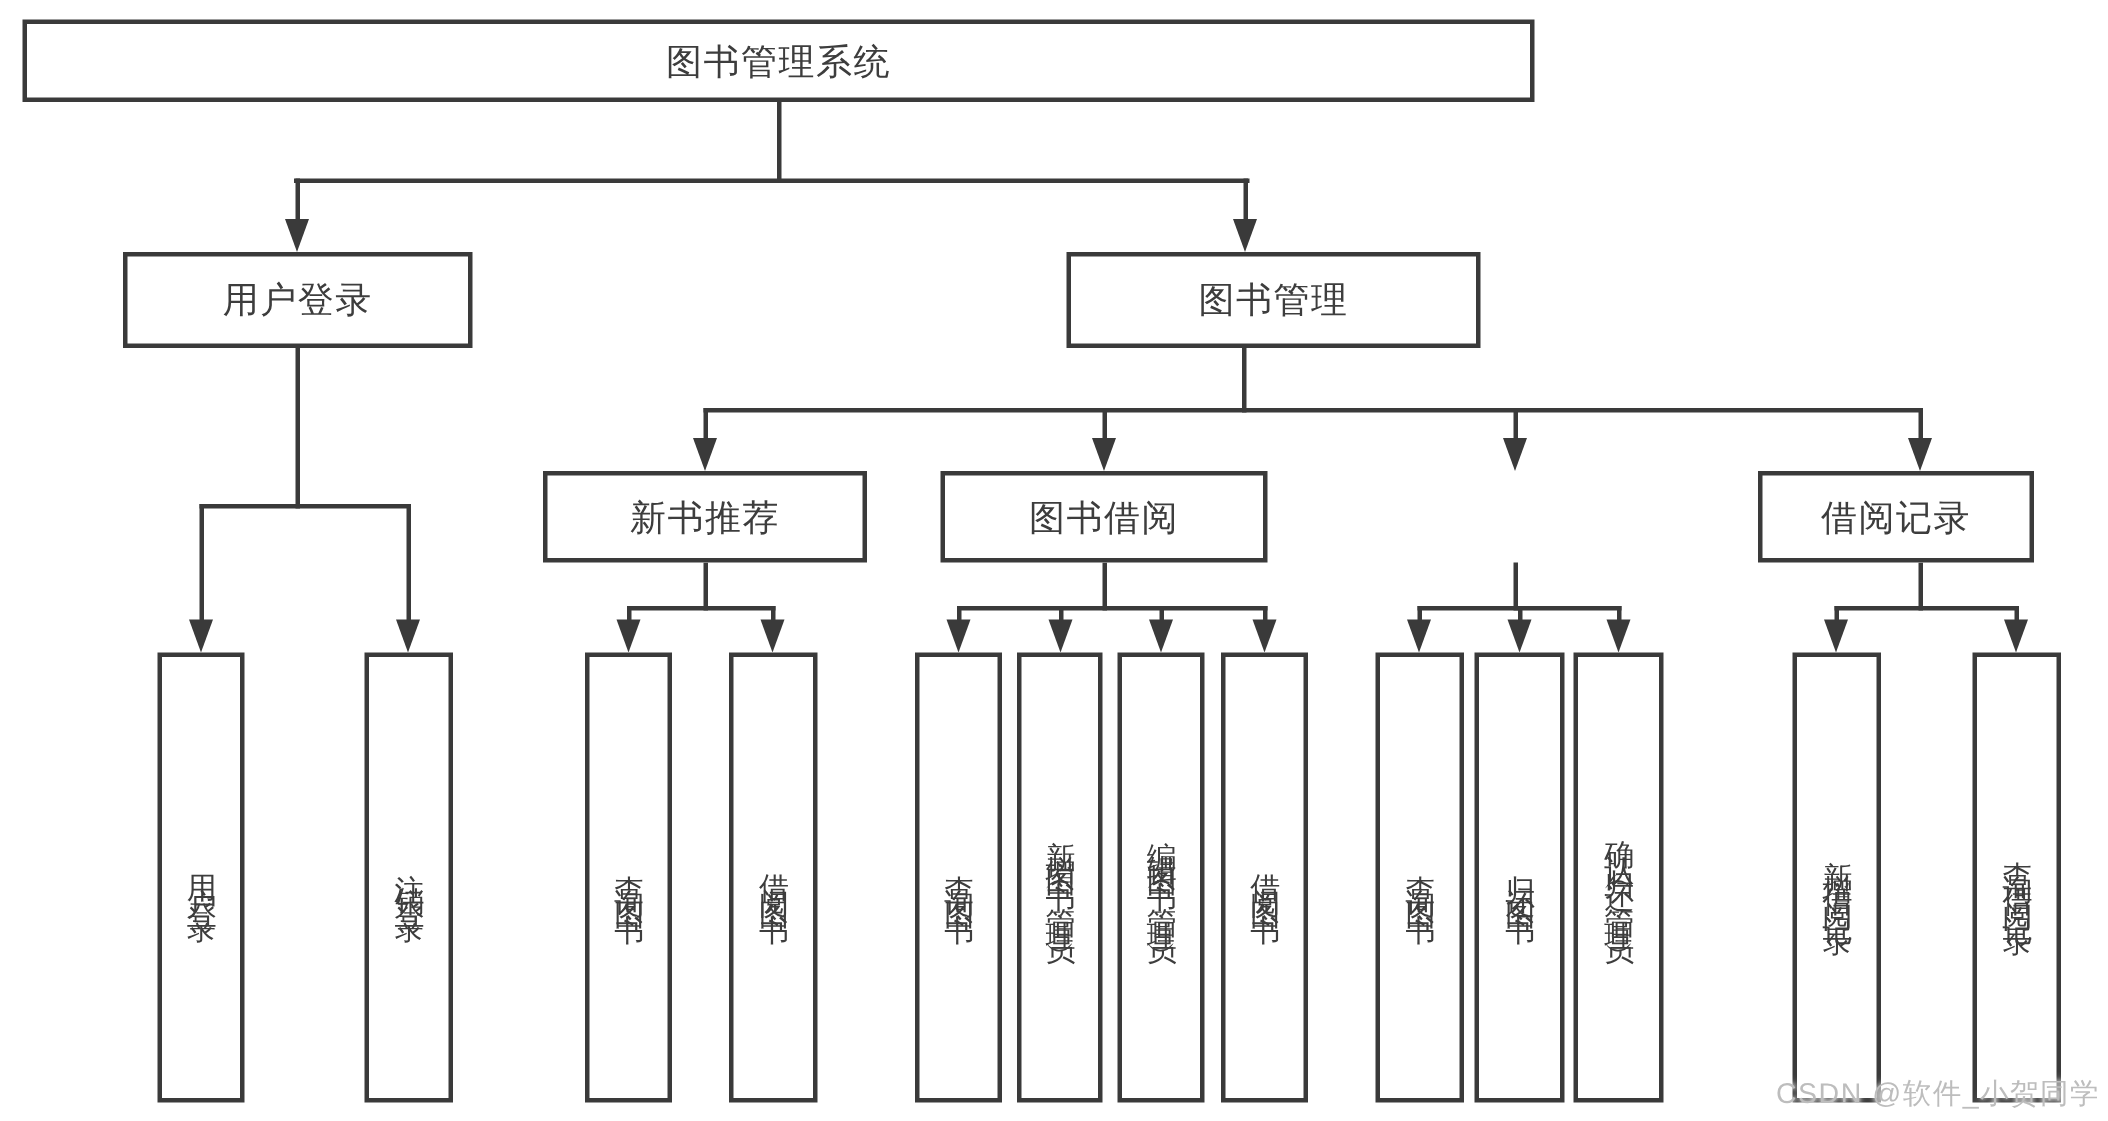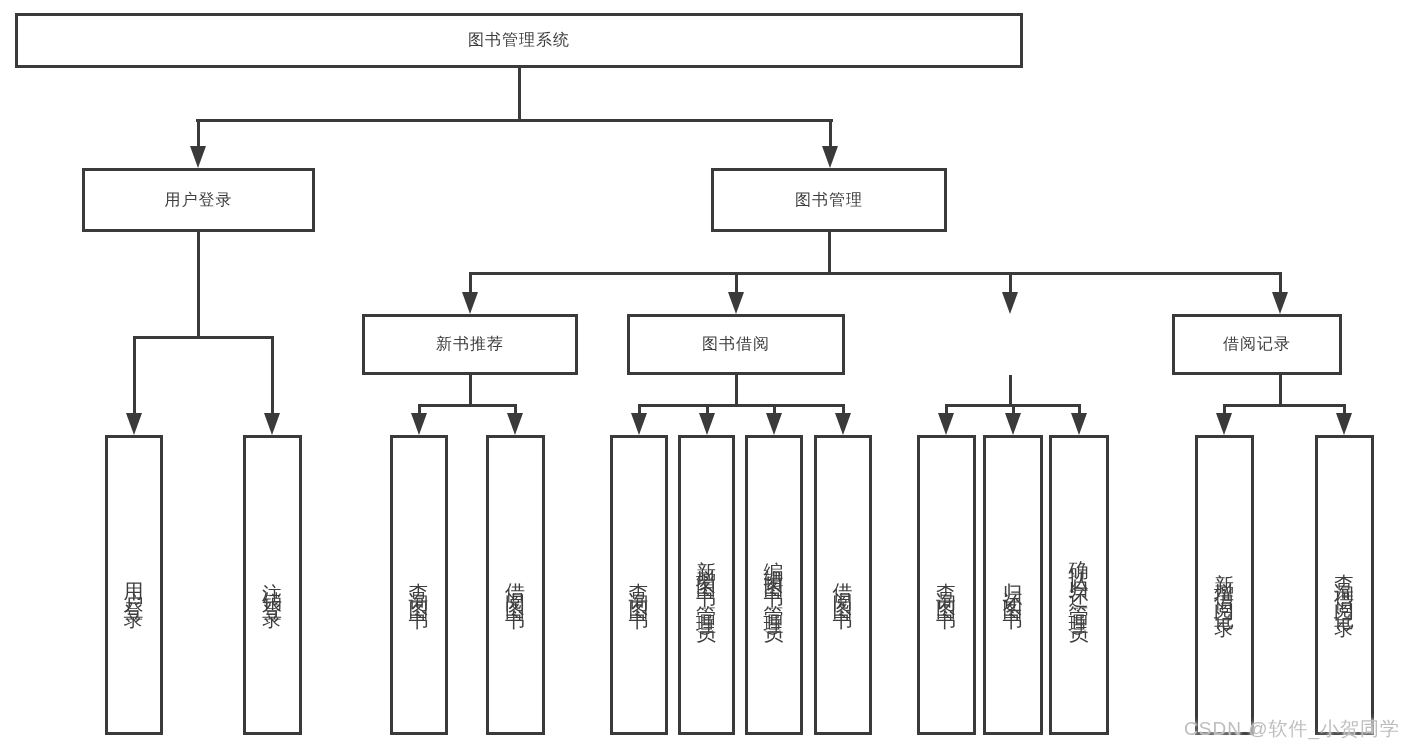--- a/index.html
+++ b/index.html
@@ -11,21 +11,21 @@
   *{margin:0;padding:0;box-sizing:border-box;}
   html,body{width:1405px;height:747px;background:#ffffff;overflow:hidden;
     font-family:"Liberation Sans","DejaVu Sans",sans-serif;}
   #diagram{position:relative;width:1405px;height:747px;background:#ffffff;}
 
   .hbox{
     position:absolute;
     border:3px solid var(--line);
     background:var(--box-bg);
     display:flex;align-items:center;justify-content:center;
-    font-size:16px;color:var(--text);
+    font-size:24px;color:var(--text);
     letter-spacing:1px;
     z-index:2;
   }
   .vbox{
     position:absolute;
     top:435px;height:300px;
     border:3px solid var(--line);
     background:var(--box-bg);
     display:flex;align-items:center;justify-content:center;
     writing-mode:vertical-rl;
@@ -46,25 +46,25 @@
   }
 </style>
 </head>
 <body>
 
 <div id="diagram">
 
   <div class="hbox" style="left:15px;top:13px;width:1008px;height:55px;">图书管理系统</div>
 
   <div class="hbox" style="left:82px;top:168px;width:233px;height:64px;">用户登录</div>
-  <div class="hbox" style="left:711px;top:168px;width:236px;height:64px;">图书管理</div>
+  <div class="hbox" style="left:711px;top:168px;width:276px;height:64px;">图书管理</div>
 
   <div class="hbox" style="left:627px;top:314px;width:218px;height:61px;">图书借阅</div>
   <div class="hbox" style="left:362px;top:314px;width:216px;height:61px;">新书推荐</div>
-  <div class="hbox" style="left:1172px;top:314px;width:170px;height:61px;">借阅记录</div>
+  <div class="hbox" style="left:1172px;top:314px;width:184px;height:61px;">借阅记录</div>
 
   <div class="vbox" style="left:105px;width:58px;">用户登录</div>
   <div class="vbox" style="left:243px;width:59px;">注销登录</div>
 
   <div class="vbox" style="left:390px;width:58px;">查询图书</div>
   <div class="vbox" style="left:486px;width:59px;">借阅图书</div>
 
   <div class="vbox" style="left:610px;width:58px;">查询图书</div>
   <div class="vbox" style="left:678px;width:57px;">新增图书（管理员）</div>
   <div class="vbox" style="left:745px;width:58px;">编辑图书（管理员）</div>

